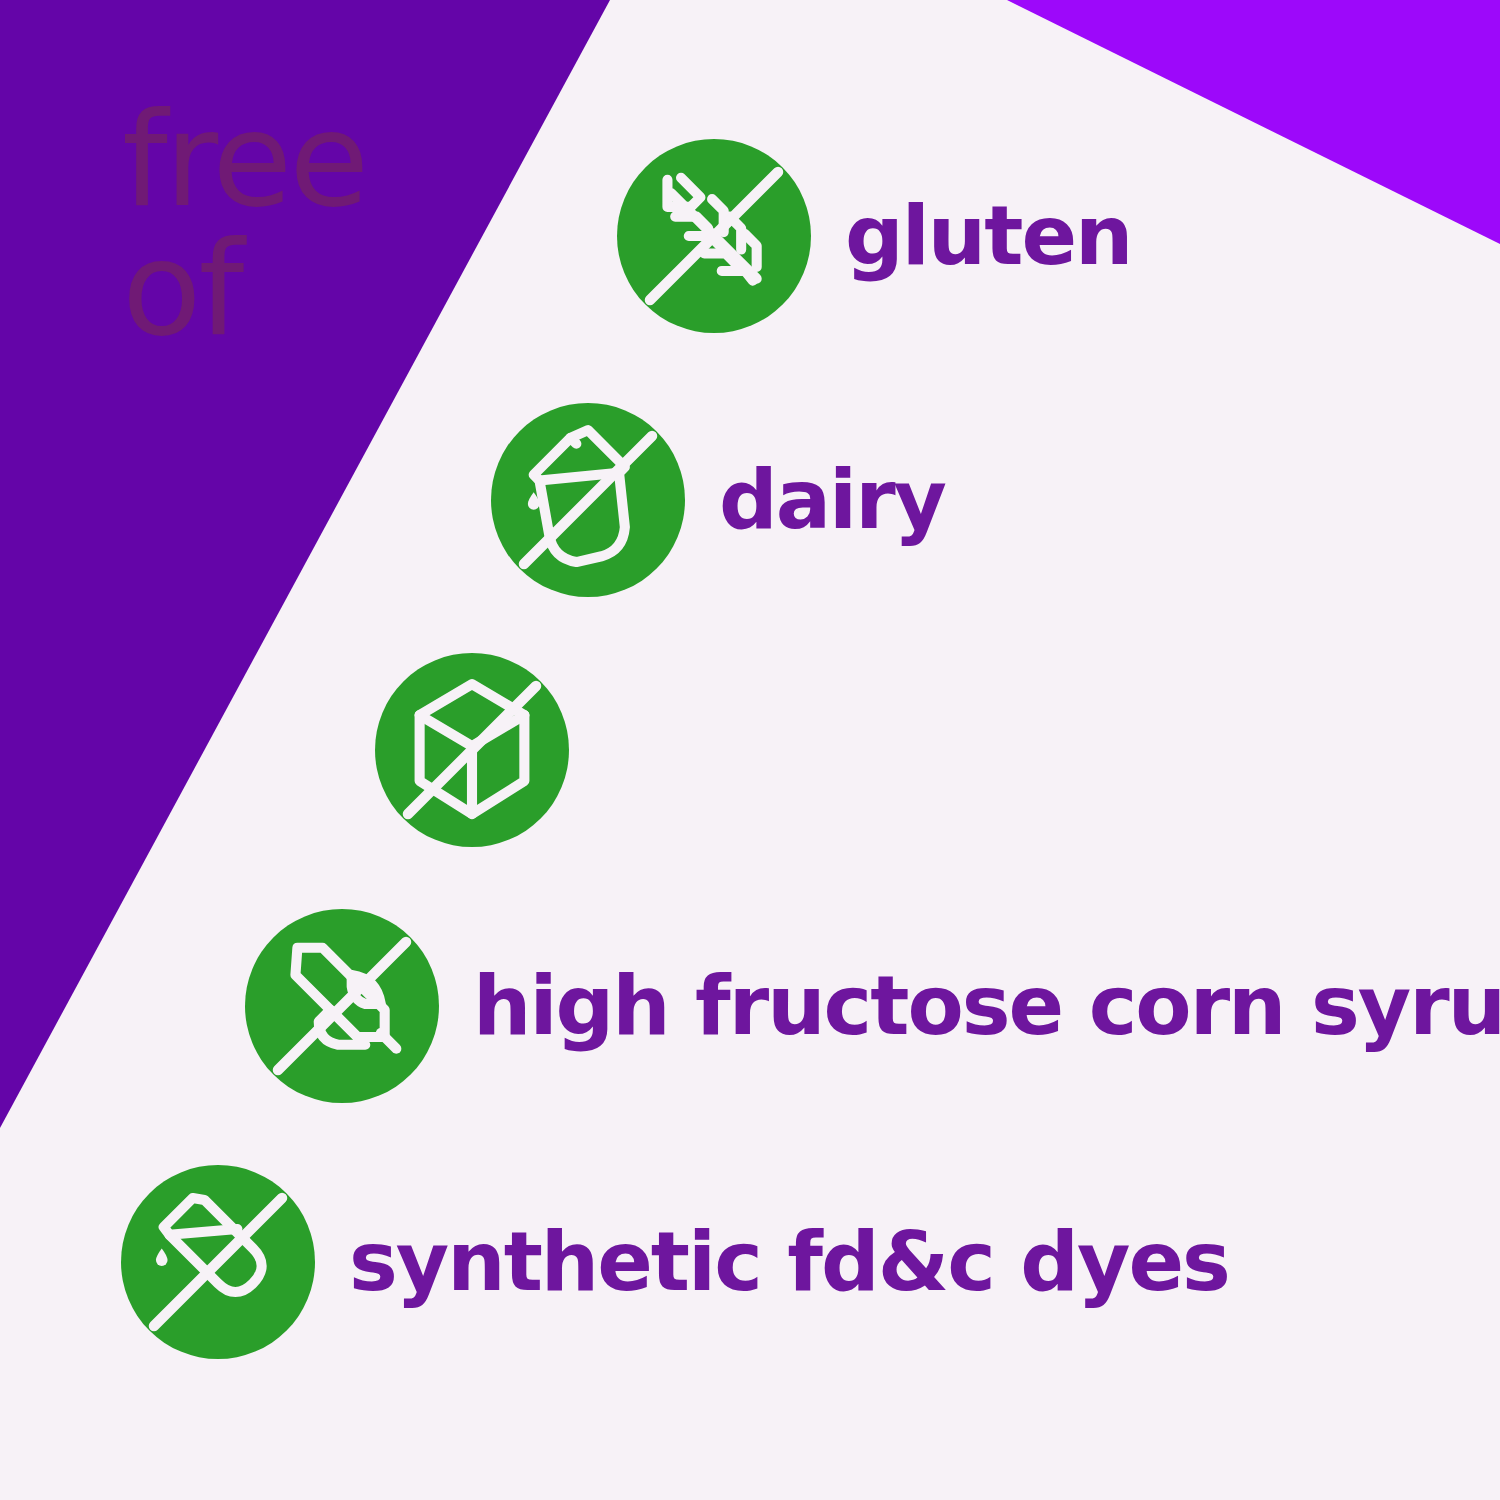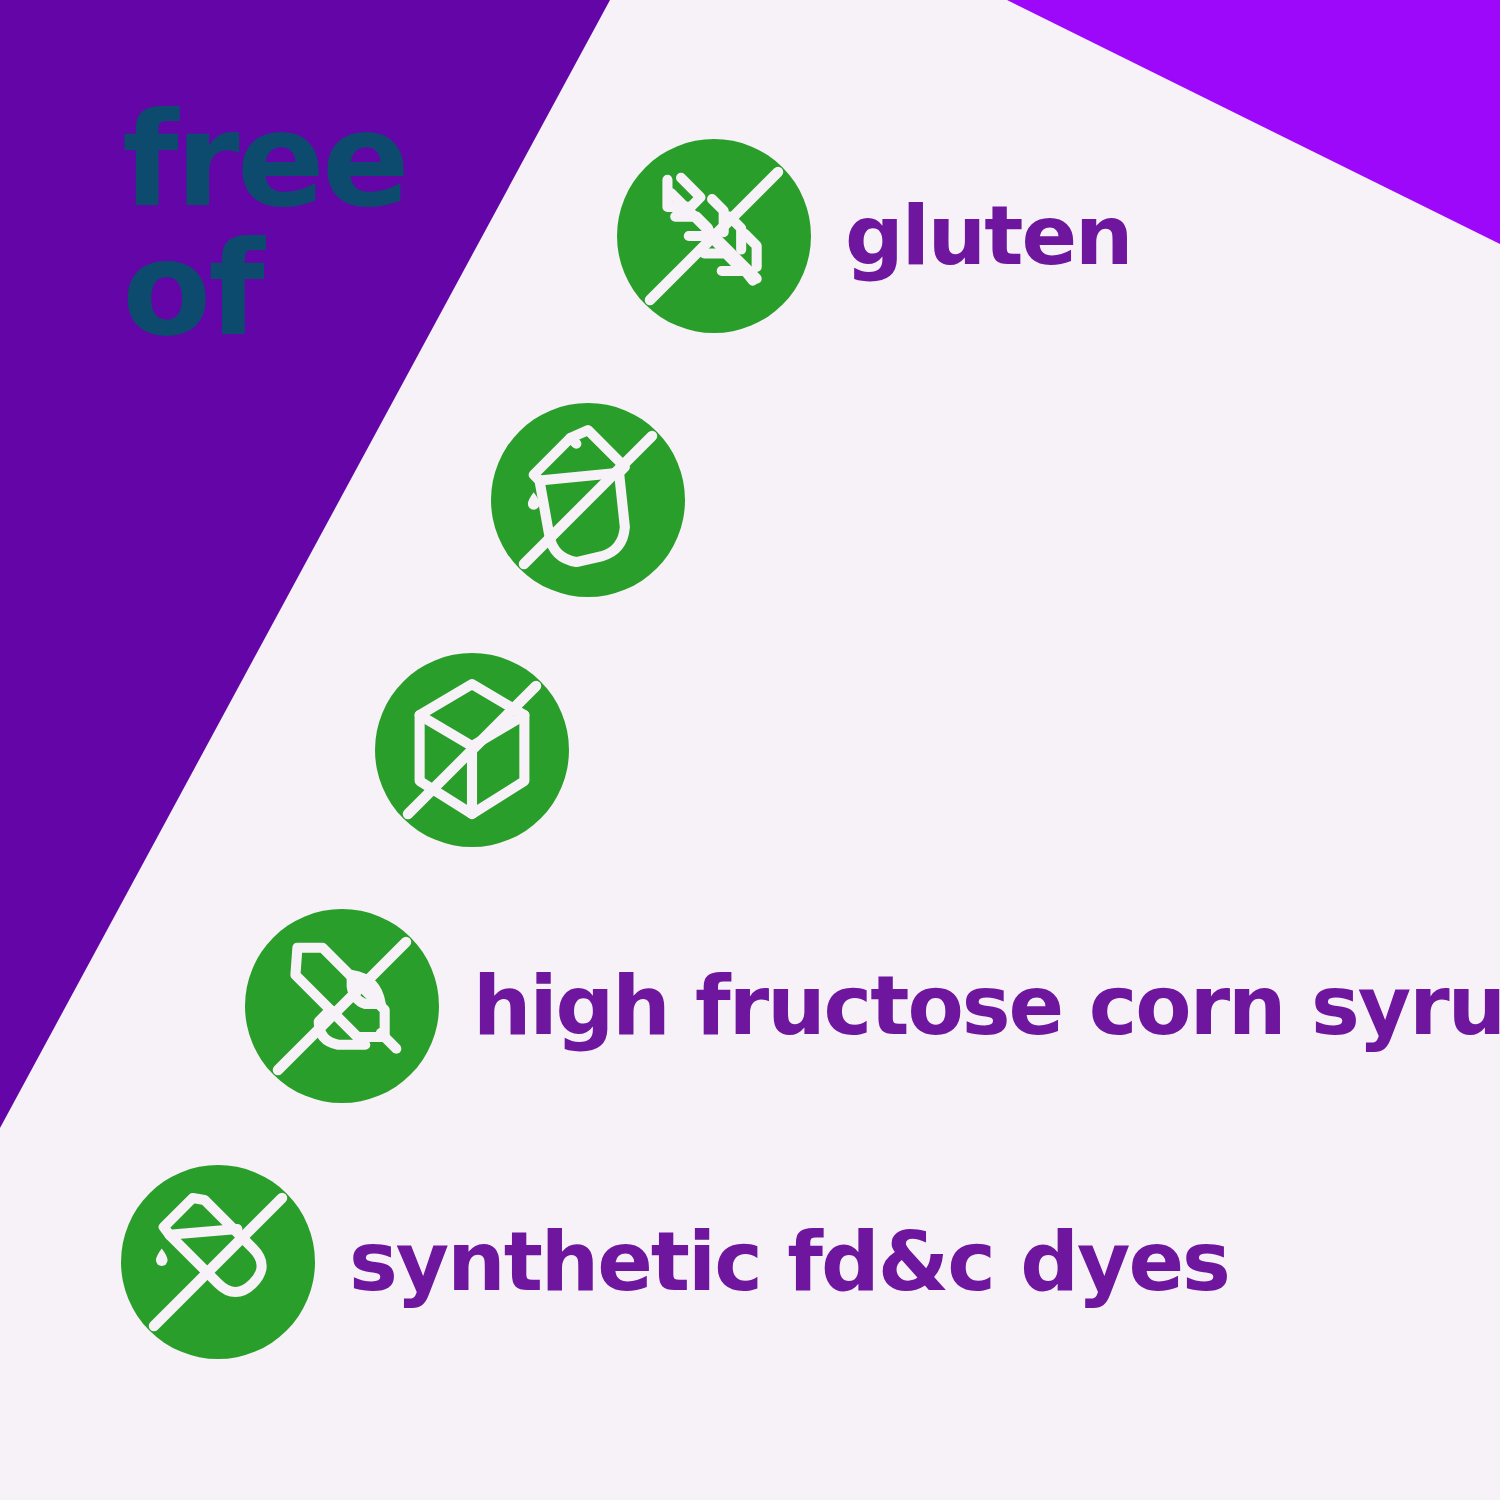--- a/index.html
+++ b/index.html
@@ -27,23 +27,23 @@
     width: 1500px;
     height: 1500px;
     pointer-events: none;
   }
   
   #heading {
     position: absolute;
     left: 122px;
     top: 96px;
     width: 420px;
-    color: #0c4a6e;
+    color: #701a75;
     font-family: "DejaVu Sans", sans-serif;
-    font-weight: 700;
+    font-weight: 400;
     font-size: 130px;
     line-height: 0.99;
     letter-spacing: -3px;
     z-index: 5;
   }
   #heading .hline { display: block; }
   
   .row {
     position: absolute;
     display: flex;
@@ -135,20 +135,21 @@
 
           <path d="M41 18 L44 21"></path>
 
           <path d="M22 46 q-3 4 -3 6 a3 3 0 0 0 6 0 q0 -2 -3 -6 Z" fill="#f7f2f7" stroke="none"></path>
         </g>
         <g stroke="#f7f2f7" stroke-width="5.4" stroke-linecap="round">
           <line x1="17" y1="83" x2="83" y2="17"></line>
         </g>
       </svg>
     </span>
+    <span class="label">dairy</span>
   </div>
 
   <div class="row" id="row-2">
     <span class="badge">
       <svg viewBox="0 0 100 100" aria-hidden="true">
         <g fill="none" stroke="#f7f2f7" stroke-width="5.2" stroke-linecap="round" stroke-linejoin="round">
 
           <path d="M50 16 L77 32 L77 66 L50 83 L23 66 L23 32 Z"></path>
           <path d="M23 32 L50 48 L77 32"></path>
           <path d="M50 48 L50 83"></path>

